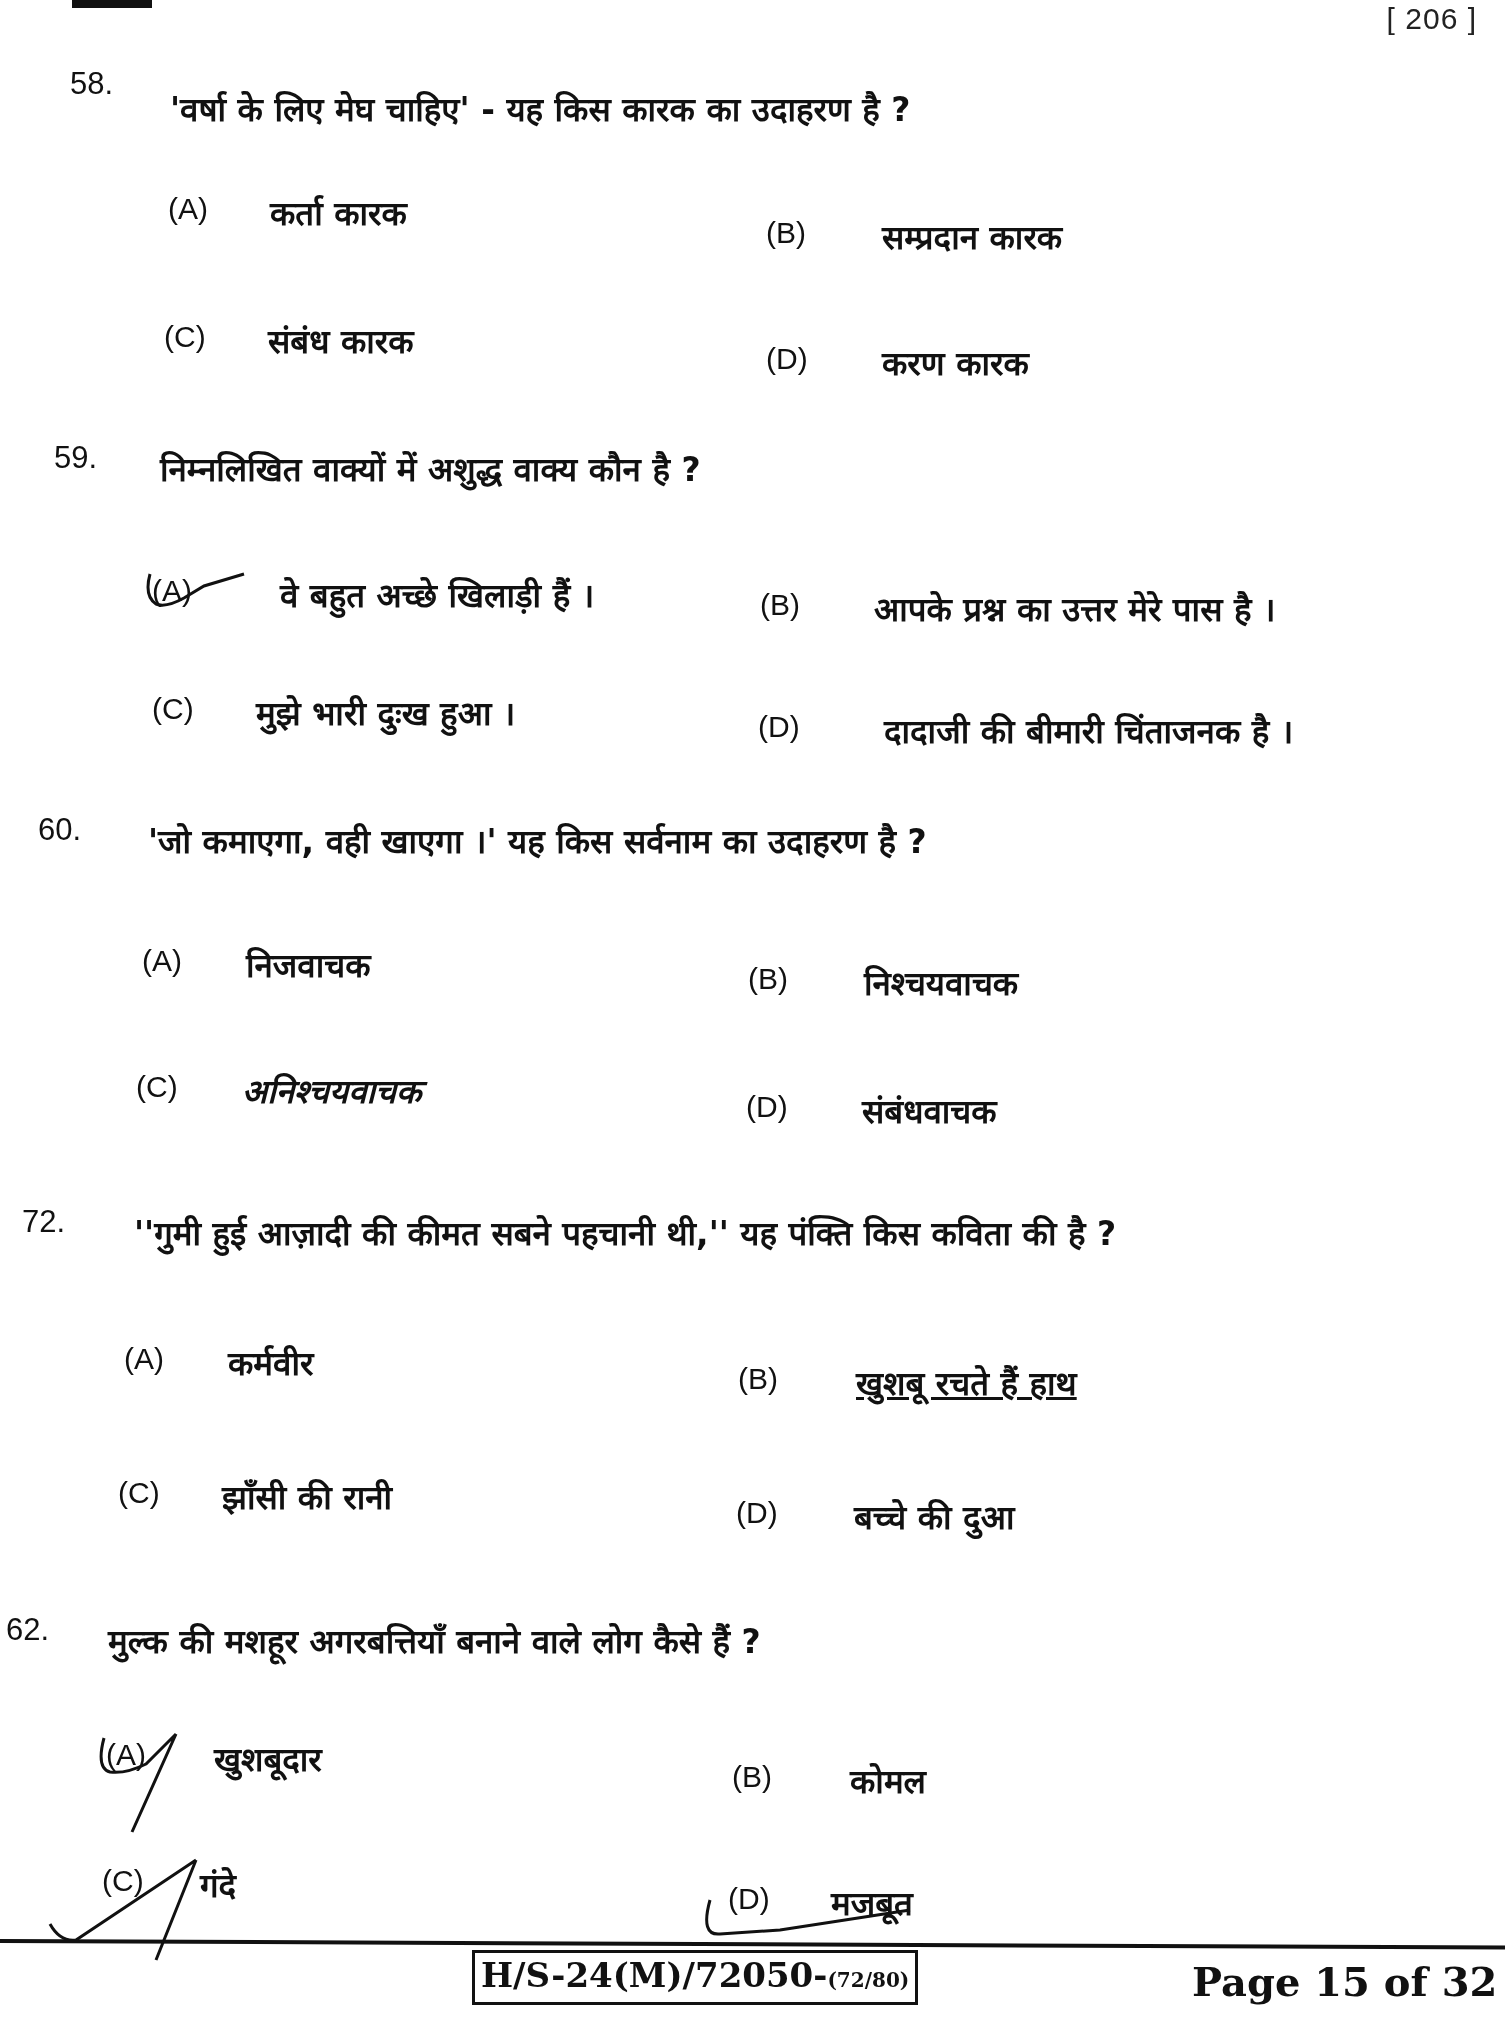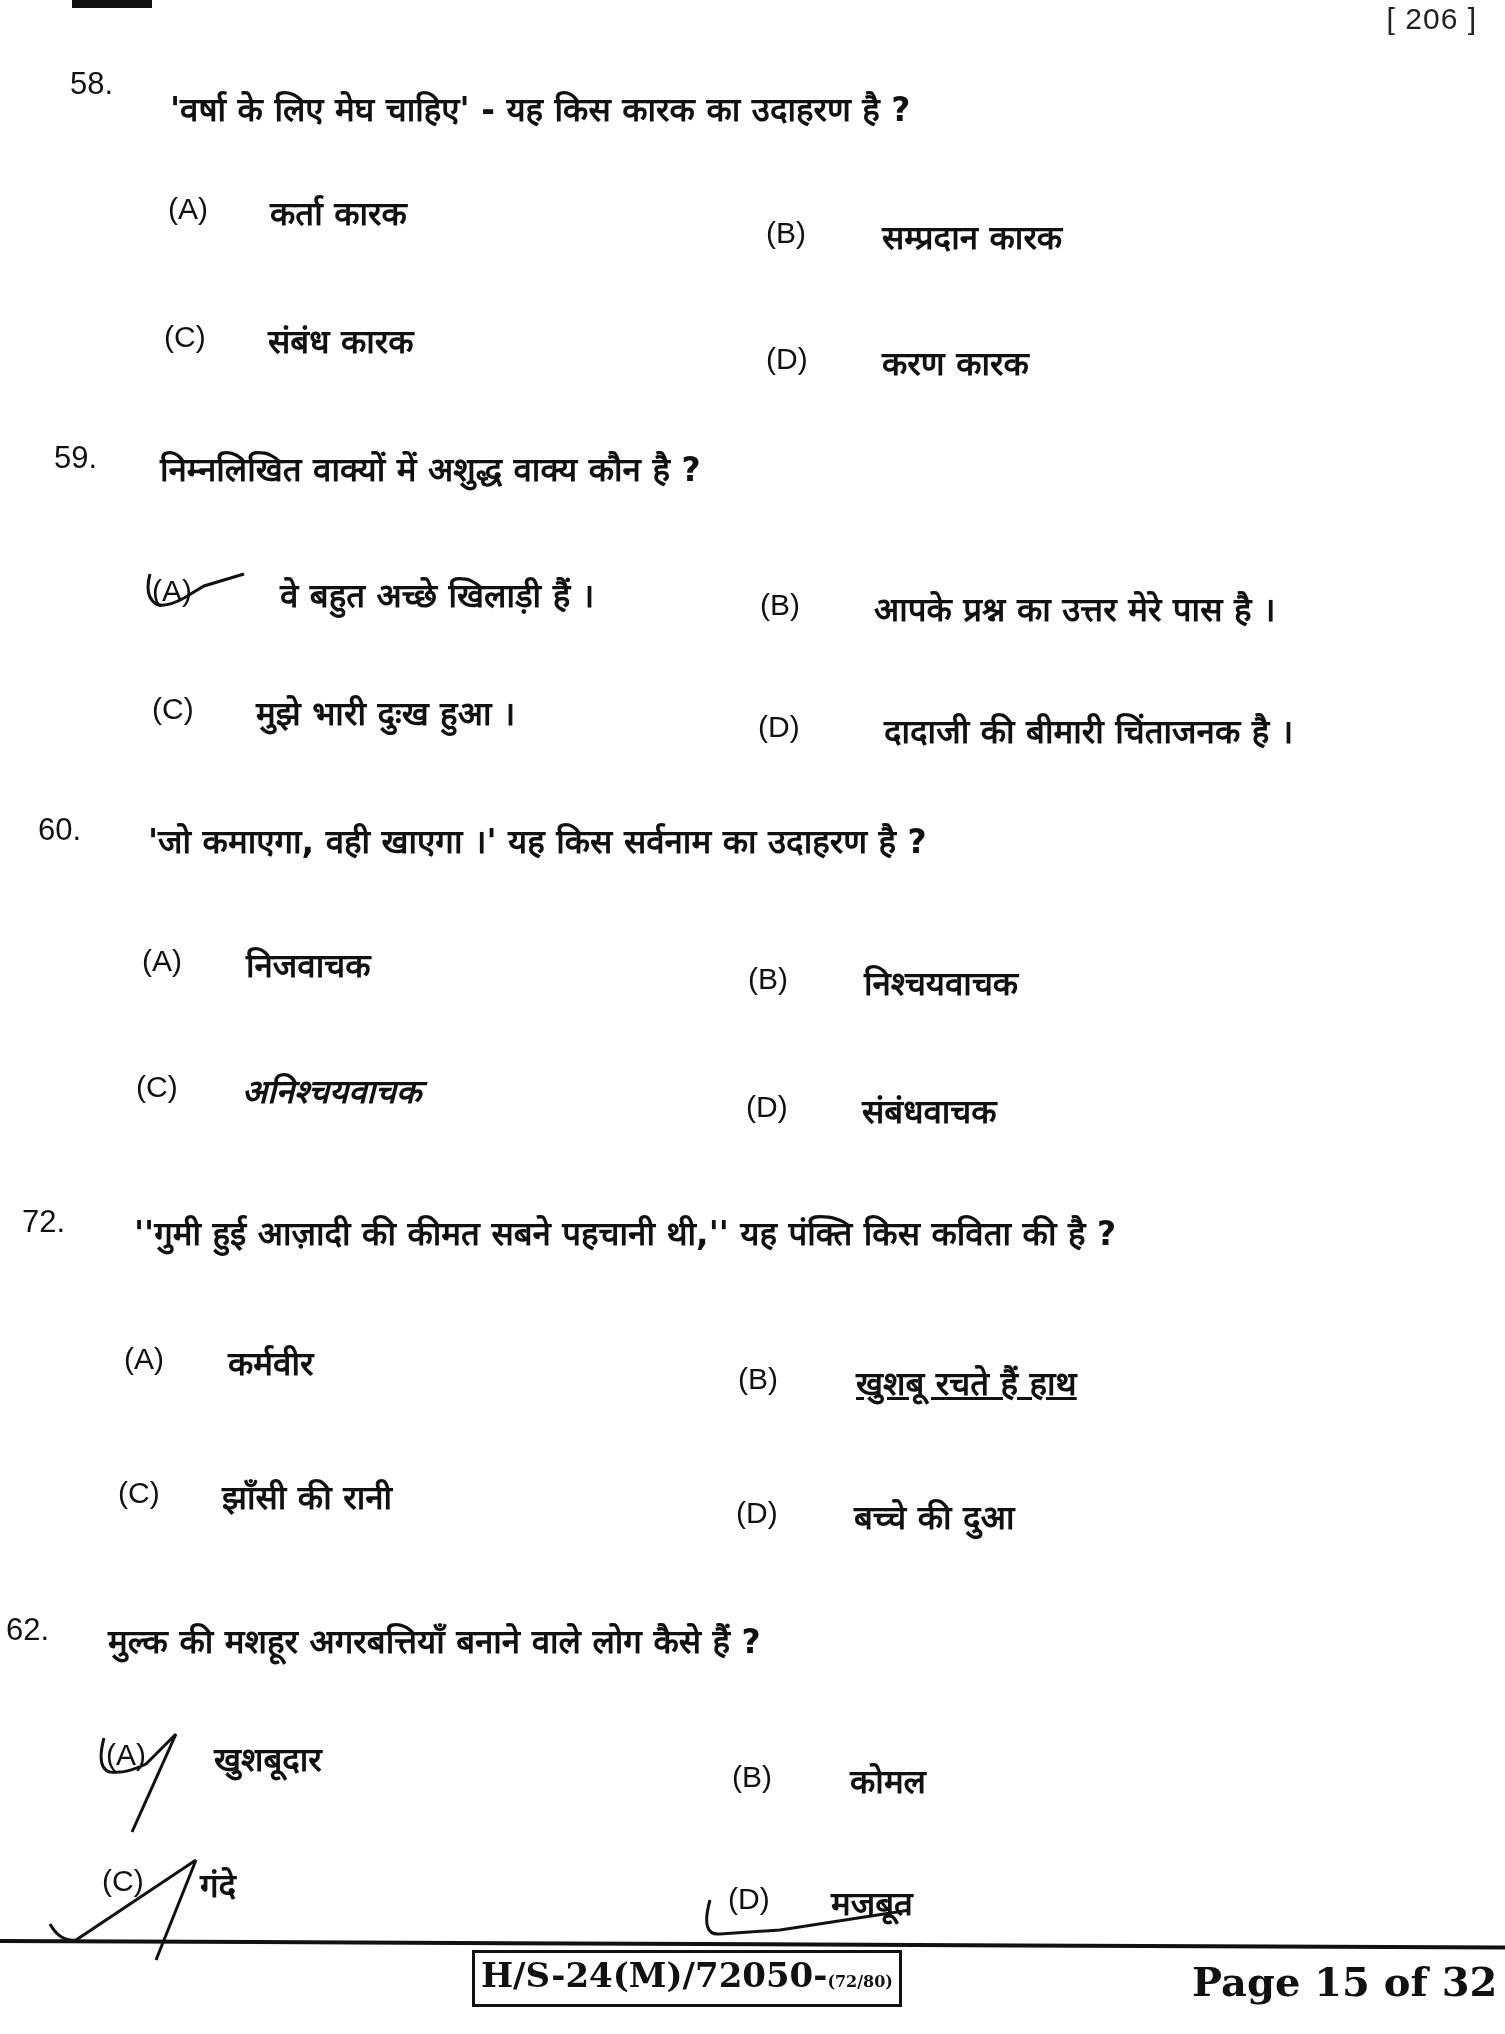--- a/index.html
+++ b/index.html
@@ -16,21 +16,21 @@
   .qtext { position: absolute; font-size: 33px; font-weight: bold; white-space: nowrap; text-align: right; }
   .opt { position: absolute; white-space: nowrap; }
   .opt-label { position: absolute; font-family: "Liberation Sans", sans-serif; font-size: 30px; font-weight: normal; left: 0; top: 2px; }
   .opt-text { position: absolute; font-size: 33px; font-weight: bold; top: 0; }
   .mark { position: absolute; }
   .footer-rule { position: absolute; left: 0; top: 1939px; width: 1505px; height: 4px; background: #111; transform: rotate(0.25deg); transform-origin: left; }
   .footer-code {
     position: absolute; left: 472px; top: 1950px; border: 3px solid #111; padding: 0 6px;
     font-family: "DejaVu Serif", serif; font-weight: bold; font-size: 34px; line-height: 44px;
   }
-  .footer-code small { font-size: 16px; }
+  .footer-code small { font-size: 20px; }
   .footer-page {
     position: absolute; left: 1192px; top: 1958px; font-family: "DejaVu Serif", serif;
     font-weight: bold; font-size: 40px;
   }
 </style>
 </head>
 <body>
 
 <div class="topbar"></div>
 <div class="page-num-top">[ 206 ]</div>

